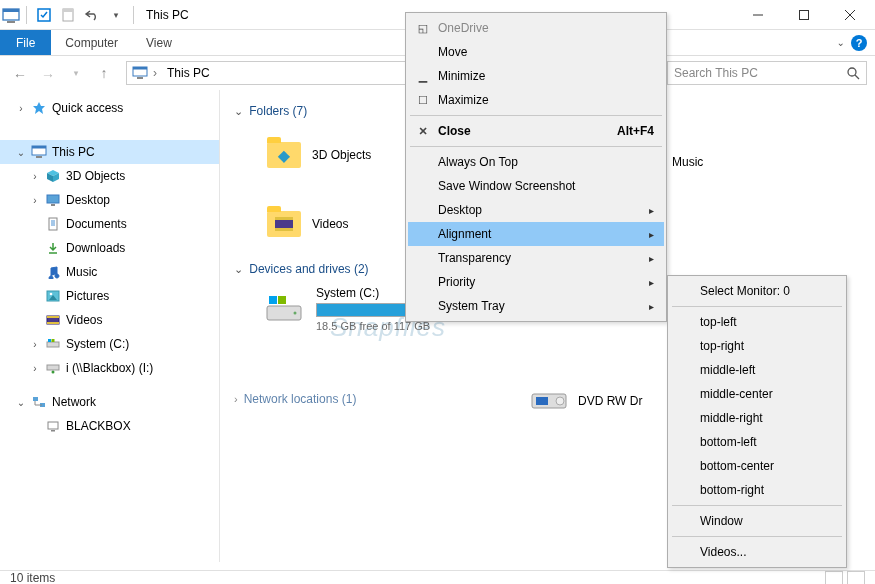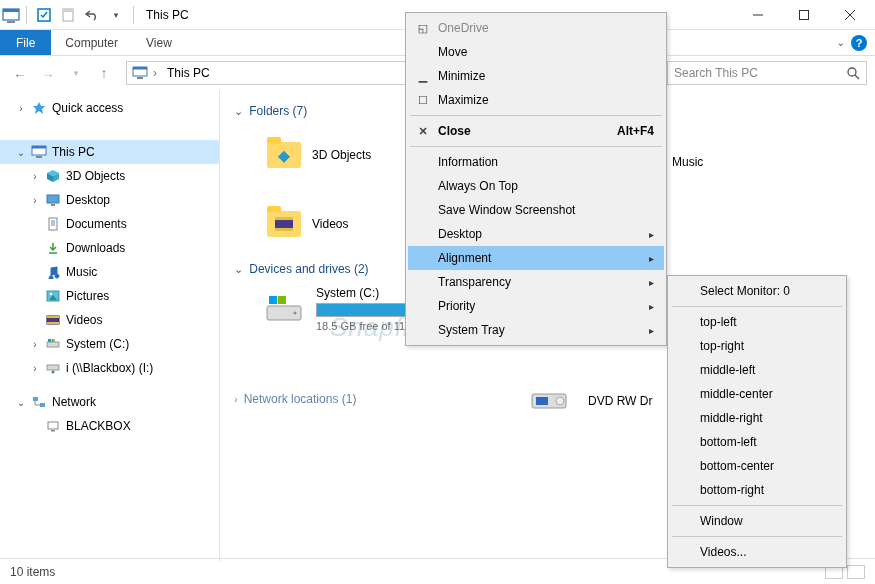--- a/index.html
+++ b/index.html
@@ -55,24 +55,24 @@
 .folder-shape { width: 34px; height: 26px; background: #ffd96b; border-radius: 2px; position: relative; }
 .folder-shape::before { content: ""; position: absolute; top: -5px; left: 0; width: 14px; height: 6px; background: #ffcf3f; border-radius: 2px 2px 0 0; }
 .folder-inner { position:absolute; inset:0; display:flex; align-items:center; justify-content:center; font-size:16px; }
 
 .drive { display: flex; align-items: center; gap: 12px; margin-left: 30px; }
 .drive-icon { width: 40px; height: 40px; display:flex; align-items:center; justify-content:center; }
 .drive-info { }
 .drive-bar { width: 160px; height: 14px; border: 1px solid #aaa; margin: 3px 0; background: #eee; }
 .drive-bar-fill { height: 100%; background: #26a0da; width: 85%; }
 .drive-sub { color: #6a6a6a; font-size: 11px; }
-.dvd { display: flex; align-items: center; gap: 20px; position:absolute; left: 310px; top: 296px; }
-
-
-.statusbar { position:absolute; bottom:0; left:0; right:0; height: 26px; border-top: 1px solid #e0e0e0; display: flex; align-items: center; padding: 4px 10px; color: #444; font-size: 11px; }
+.dvd { display: flex; align-items: center; gap: 10px; position:absolute; left: 310px; top: 296px; }
+
+
+.statusbar { position:absolute; bottom:0; left:0; right:0; height: 14px; border-top: 1px solid #e0e0e0; display: flex; align-items: center; padding: 4px 10px; color: #444; font-size: 11px; }
 .status-right { margin-left: auto; display:flex; gap:4px; }
 .status-right span { border: 1px solid #ccc; width: 18px; height: 14px; display:inline-block; }
 
 
 .ctxmenu { position: absolute; background: #f0f0f0; border: 1px solid #aeaeae; box-shadow: 2px 2px 4px rgba(0,0,0,0.15); padding: 3px 2px; }
 .ctxmenu.primary { left: 405px; top: 12px; width: 262px; }
 .ctxmenu.secondary { left: 667px; top: 275px; width: 180px; }
 .mi { display: flex; align-items: center; height: 24px; padding: 0 10px 0 30px; position: relative; }
 .mi.disabled { color: #888; }
 .mi.sel { background: #91c9f7; }
@@ -440,23 +440,20 @@
       <span>Maximize</span>
     </div>
   <div class="msep"></div>
   <div class="mi bold">
       <span class="glyph">✕</span>
       <span>Close</span>
       <span class="shortcut">Alt+F4</span>
     </div>
   <div class="msep"></div>
   <div class="mi">
-      <span>Information</span>
-    </div>
-  <div class="mi">
       <span>Always On Top</span>
     </div>
   <div class="mi">
       <span>Save Window Screenshot</span>
     </div>
   <div class="mi">
       <span>Desktop</span>
       <span class="sub-arrow">▸</span>
     </div>
   <div class="mi sel">

